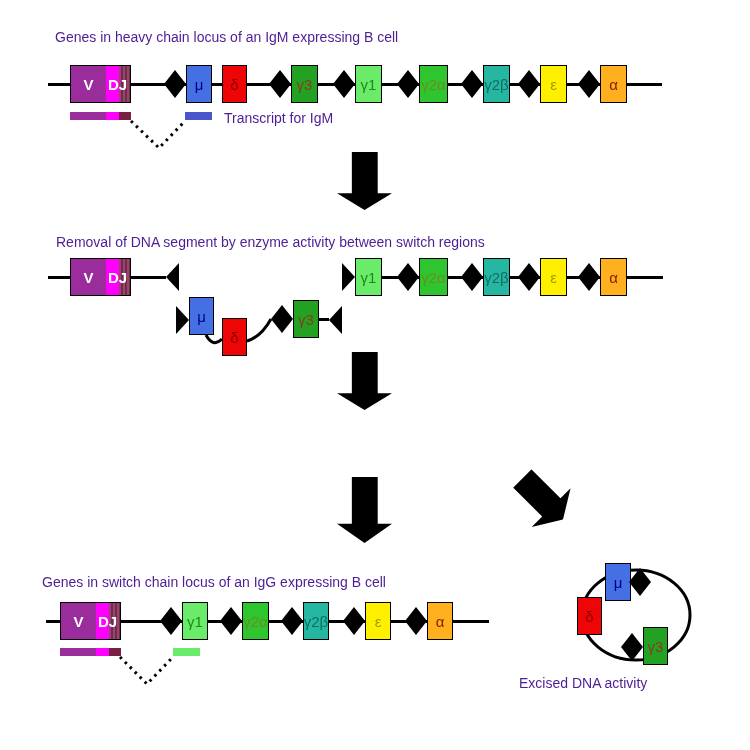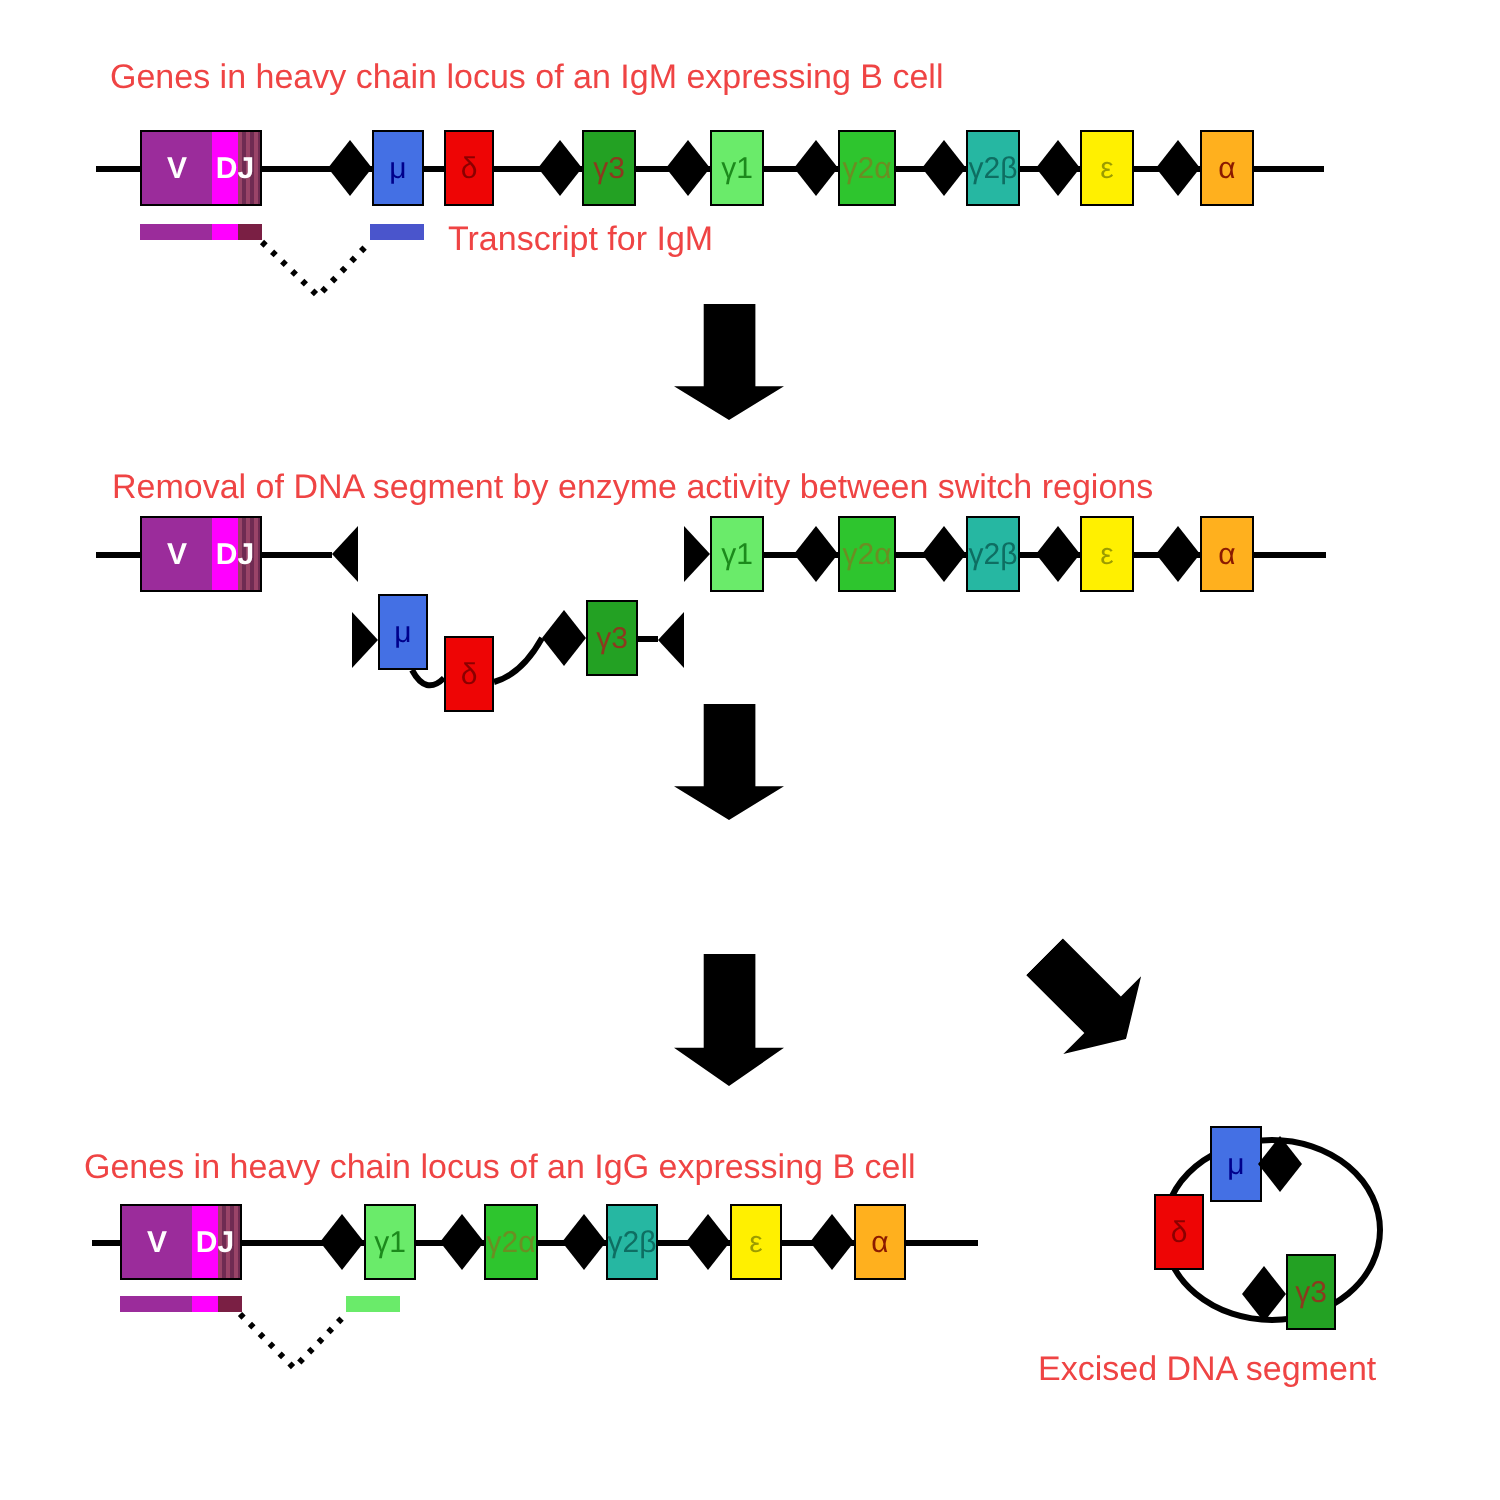--- a/index.html
+++ b/index.html
@@ -1,18 +1,18 @@
 <!DOCTYPE html>
 <html><head>
 <meta charset="utf-8">
 <style>
   html,body{margin:0;padding:0;background:#fff;}
   body{width:750px;height:750px;font-family:"Liberation Sans",sans-serif;}
   .canvas{position:relative;width:750px;height:750px;background:#fff;overflow:hidden;}
-  .title{position:absolute;font-size:17px;color:#ef4444;white-space:nowrap;z-index:3;}
+  .title{position:absolute;font-size:14px;color:#4c1d95;white-space:nowrap;z-index:3;}
   .gene-line{position:absolute;height:3px;background:#000;z-index:1;}
   .gene-box{position:absolute;height:38px;border:1px solid #000;box-sizing:border-box;
             display:flex;align-items:center;justify-content:center;
             font-size:15px;z-index:2;}
   .vdj{display:block;}
   .vdj .seg{position:absolute;top:0;bottom:0;}
   .vdj .lbl{position:absolute;top:0;bottom:0;display:flex;align-items:center;justify-content:center;
             color:#fff;font-weight:bold;font-size:15px;}
   .diamond{position:absolute;width:22px;height:28px;background:#000;z-index:2;
            clip-path:polygon(50% 0,100% 50%,50% 100%,0 50%);}
@@ -27,22 +27,22 @@
   svg.overlay .dash{stroke-dasharray:2.5 4.5;}
 </style>
 </head>
 <body>
 
 <div class="canvas">
 
   <div class="title" style="left:55px;top:29px;">Genes in heavy chain locus of an IgM expressing B cell</div>
   <div class="title" style="left:56px;top:234px;">Removal of DNA segment by enzyme activity between switch regions</div>
   <div class="title" style="left:224px;top:110px;">Transcript for IgM</div>
-  <div class="title" style="left:42px;top:574px;">Genes in heavy chain locus of an IgG expressing B cell</div>
-  <div class="title" style="left:519px;top:675px;">Excised DNA segment</div>
+  <div class="title" style="left:42px;top:574px;">Genes in switch chain locus of an IgG expressing B cell</div>
+  <div class="title" style="left:519px;top:675px;">Excised DNA activity</div>
 
   <svg class="overlay" width="750" height="750">
     <path class="dash" d="M131,121 L159,148 L185,121"></path>
     <path class="dash" d="M120,657 L147,684 L173,657"></path>
     <path d="M206,335 Q213,348 222,339"></path>
     <path d="M247,341 Q261,337 271,319"></path>
     <ellipse cx="636" cy="615" rx="54" ry="45"></ellipse>
   </svg>
 
   <div>

